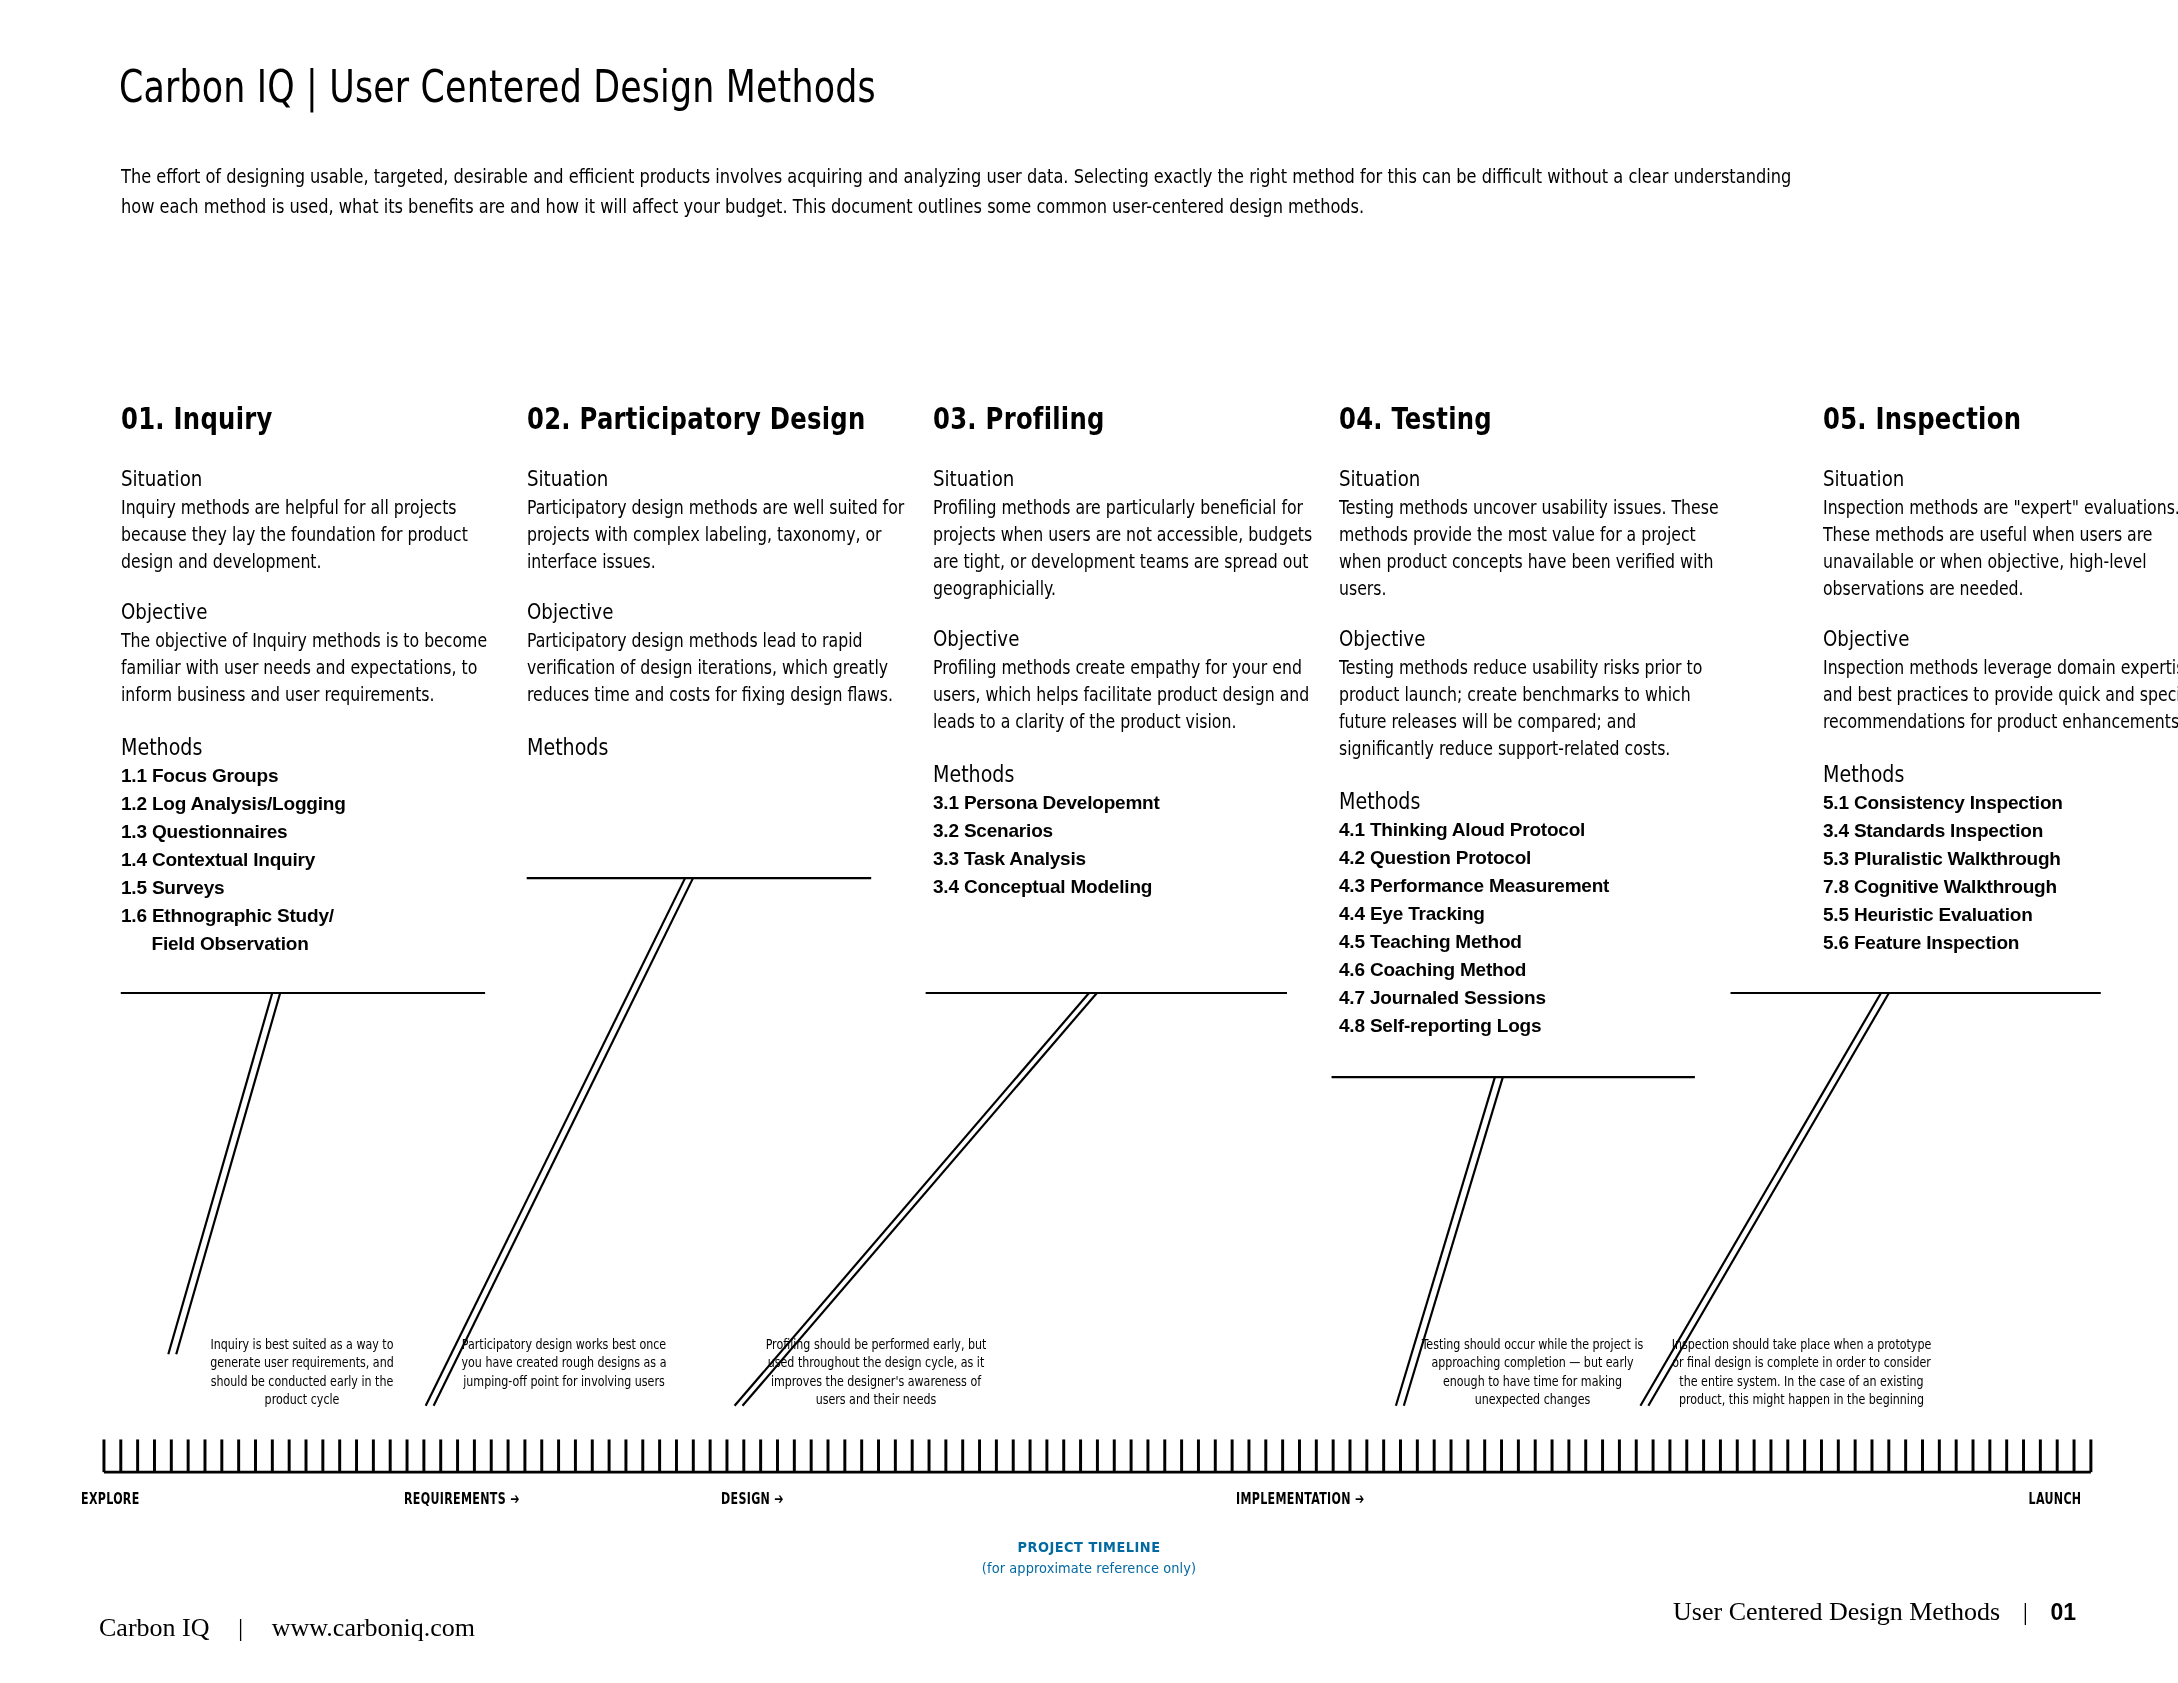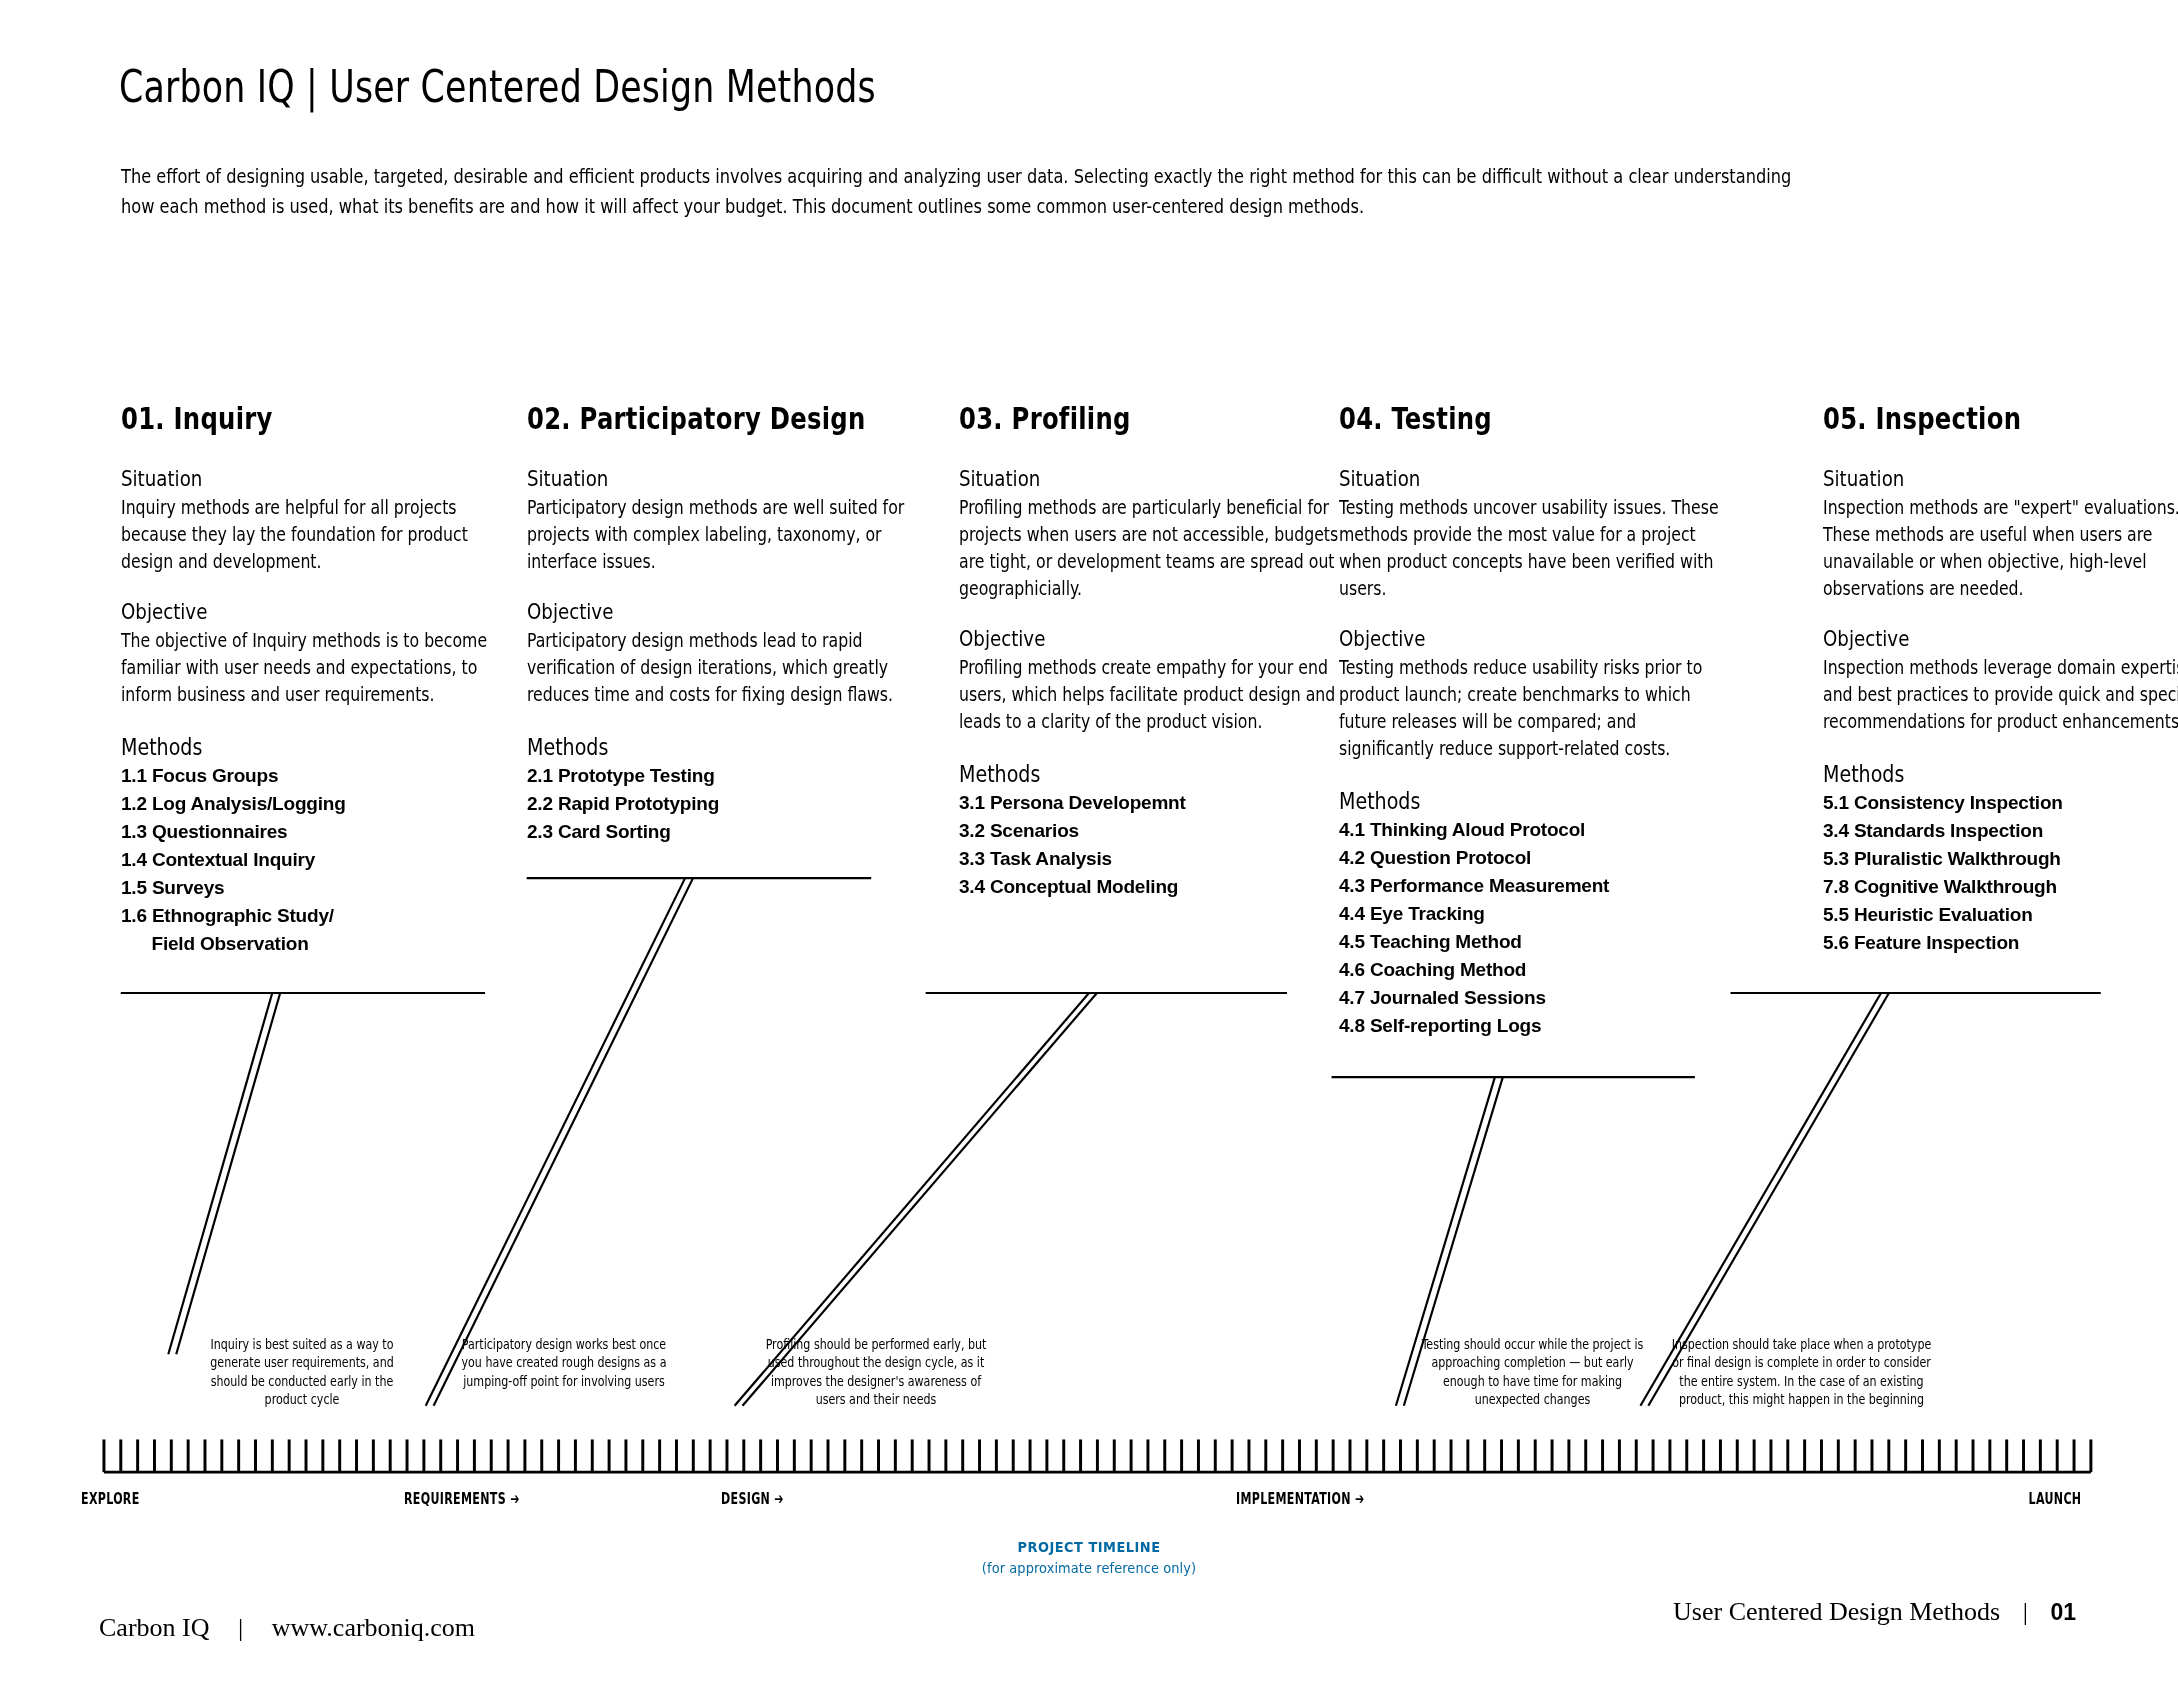--- a/index.html
+++ b/index.html
@@ -183,28 +183,23 @@
   </ul>
 </div>
 
 <div class="column" style="left:527px;">
   <div class="col-title">02. Participatory Design</div>
   <div class="sec-head">Situation</div>
   <p class="sec-body">Participatory design methods are well suited for projects with complex labeling, taxonomy, or interface issues.</p>
   <div class="sec-head" style="margin-top:24px;">Objective</div>
   <p class="sec-body">Participatory design methods lead to rapid verification of design iterations, which greatly reduces time and costs for fixing design flaws.</p>
   <div class="methods-head" style="margin-top:26px;">Methods</div>
-  <ul class="methods-list">
-    <li>2.1 Prototype Testing</li>
-    <li>2.2 Rapid Prototyping</li>
-    <li>2.3 Card Sorting</li>
-  </ul>
-</div>
-
-<div class="column" style="left:959px;">
+</div>
+
+<div class="column" style="left:933px;">
   <div class="col-title">03. Profiling</div>
   <div class="sec-head">Situation</div>
   <p class="sec-body">Profiling methods are particularly beneficial for projects when users are not accessible, budgets are tight, or development teams are spread out geographicially.</p>
   <div class="sec-head" style="margin-top:24px;">Objective</div>
   <p class="sec-body">Profiling methods create empathy for your end users, which helps facilitate product design and leads to a clarity of the product vision.</p>
   <div class="methods-head" style="margin-top:26px;">Methods</div>
   <ul class="methods-list">
     <li>3.1 Persona Developemnt</li>
     <li>3.2 Scenarios</li>
     <li>3.3 Task Analysis</li>

